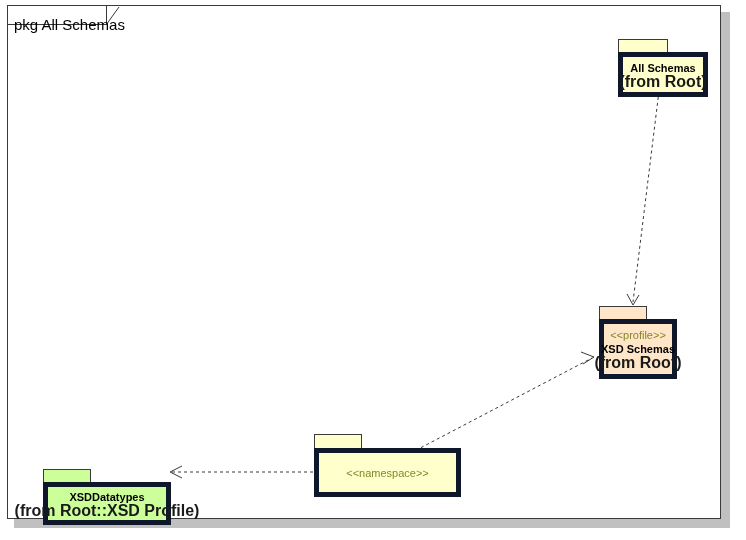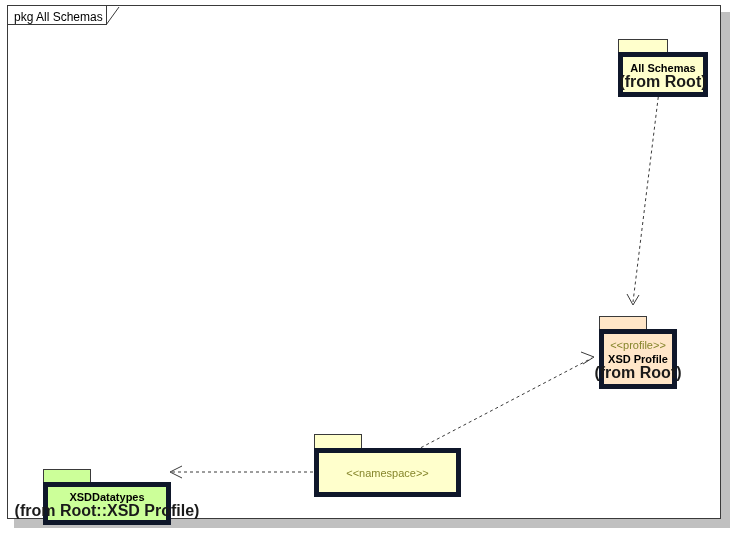--- a/index.html
+++ b/index.html
@@ -57,22 +57,22 @@
     left: 98px;
     top: 0px;
     width: 14px;
     height: 19px;
     overflow: hidden;
   }
   #frame-tab .tab-corner svg { display: block; }
   #frame-tab .tab-label {
     position: absolute;
     left: 6px;
-    top: 4px;
-    font-size: 12px;
+    top: 12px;
+    font-size: 15px;
     color: #000000;
     white-space: nowrap;
     line-height: 14px;
   }
 
   
   .pkg {
     position: absolute;
   }
   .pkg .pkg-tab {
@@ -168,25 +168,25 @@
   </svg>
 
   <div class="pkg fill-yellow" style="left:610px; top:33px; width:90px; height:58px;">
     <div class="pkg-tab" style="width:50px; height:14px;"></div>
     <div class="pkg-body" style="top:13px; width:90px; height:45px;">
       <div class="pkg-name">All Schemas</div>
       <div class="pkg-from">(from Root)</div>
     </div>
   </div>
 
-  <div class="pkg fill-peach" style="left:591px; top:310px; width:78px; height:73px;">
+  <div class="pkg fill-peach" style="left:591px; top:300px; width:78px; height:73px;">
     <div class="pkg-tab" style="width:48px; height:14px;"></div>
     <div class="pkg-body" style="top:13px; width:78px; height:60px;">
       <div class="stereo">&lt;&lt;profile&gt;&gt;</div>
-      <div class="pkg-name">XSD Profile</div>
+      <div class="pkg-name">XSD Schemas</div>
       <div class="pkg-from">(from Root)</div>
     </div>
   </div>
 
   <div class="pkg fill-yellow" style="left:306px; top:428px; width:147px; height:62px;">
     <div class="pkg-tab" style="width:48px; height:14px;"></div>
     <div class="pkg-body" style="top:14px; width:147px; height:49px;">
       <div class="stereo">&lt;&lt;namespace&gt;&gt;</div>
     </div>
   </div>

